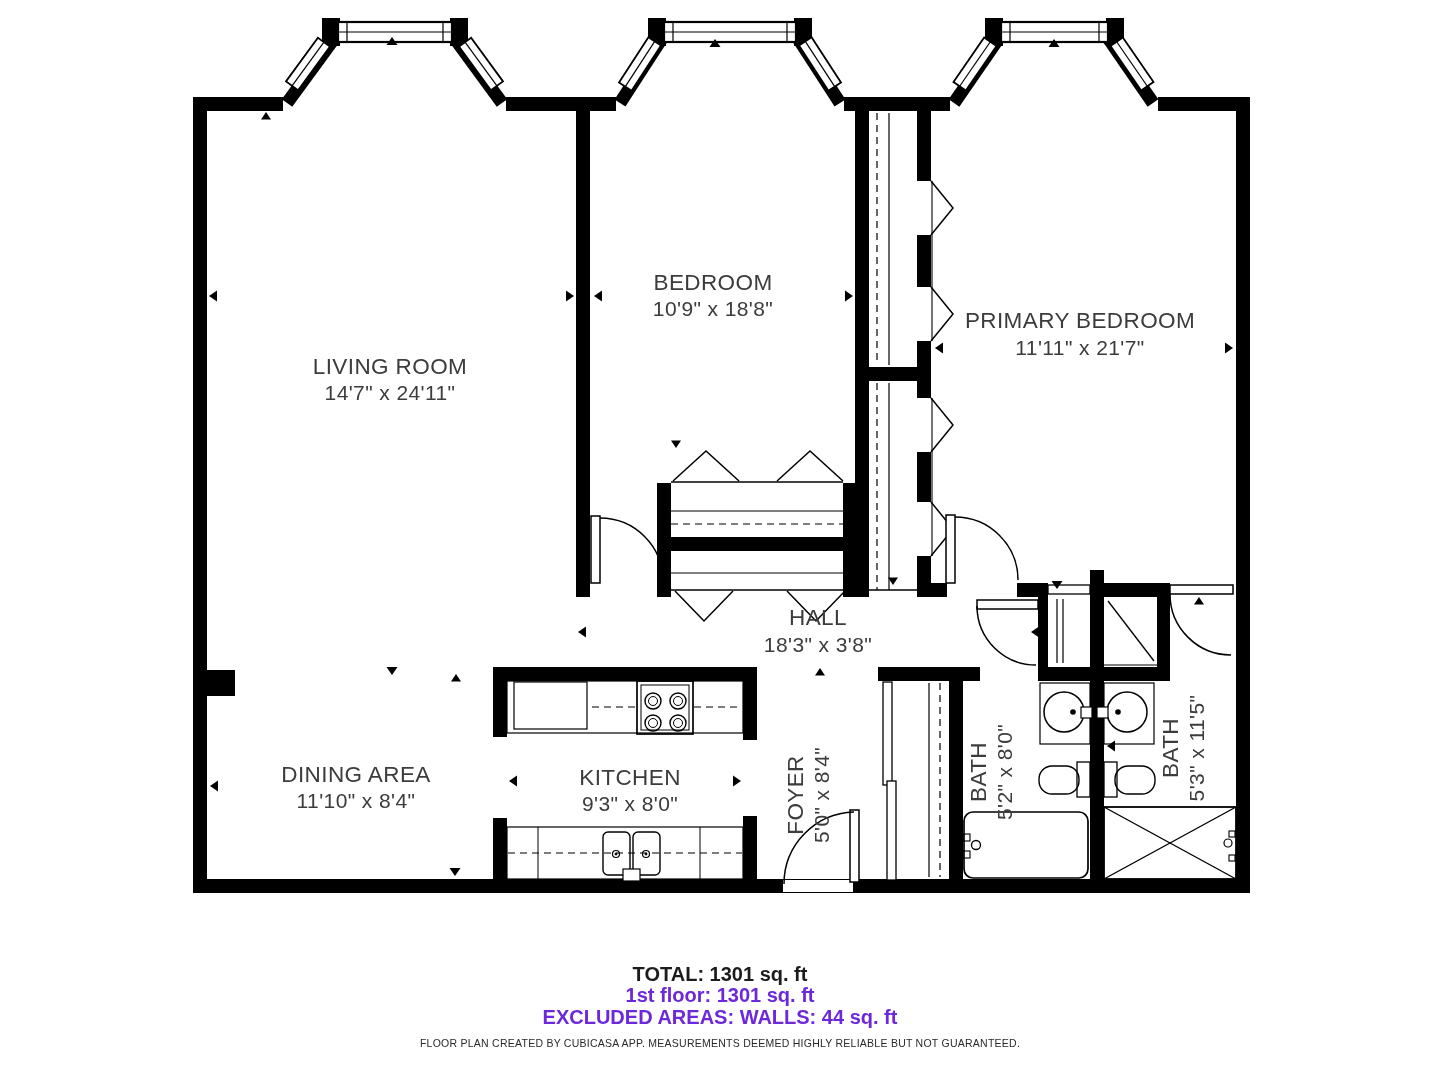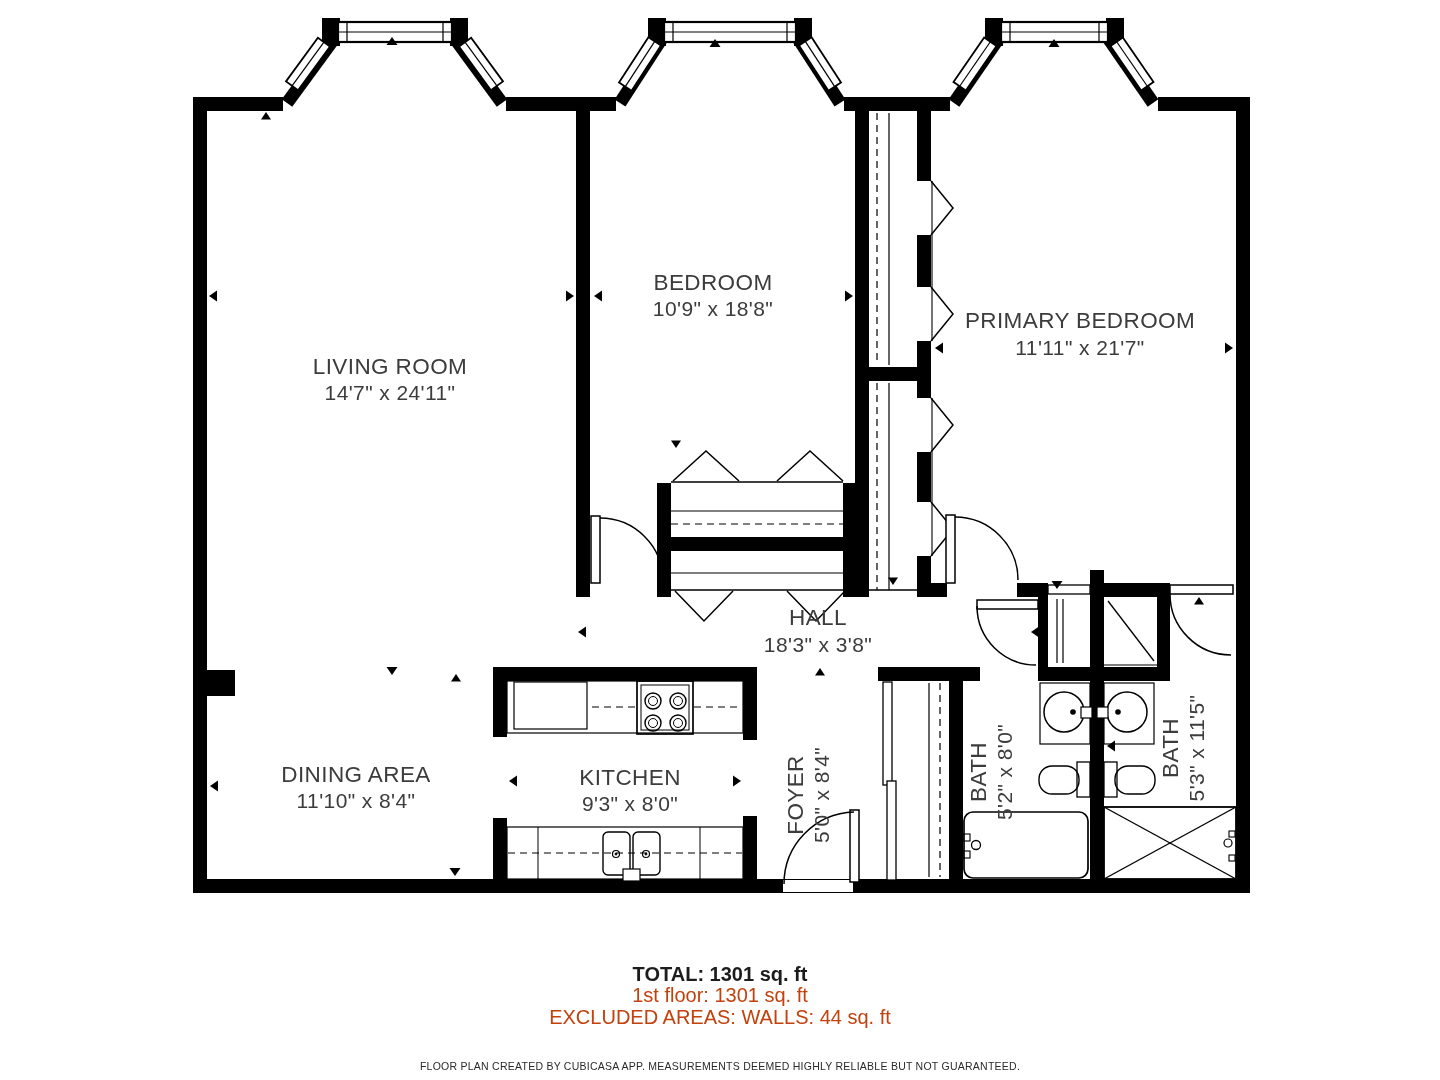--- a/index.html
+++ b/index.html
@@ -4,22 +4,22 @@
 <style>
   html,body{margin:0;padding:0;background:#fff;width:1440px;height:1080px;overflow:hidden;
             font-family:"Liberation Sans",sans-serif;}
   #stage{position:relative;width:1440px;height:1080px;background:#fff;}
   svg{position:absolute;left:0;top:0;}
   svg text{fill:#3c3c3c;letter-spacing:.4px;}
   .rname{font-size:22.5px;}
   .rdims{font-size:21px;}
   #summary{position:absolute;top:963px;left:0;width:1440px;text-align:center;color:#1c1c1c;}
   #summary .t1{font-size:20px;font-weight:700;line-height:22px;}
-  #summary .t2,#summary .t3{font-size:20px;font-weight:400;line-height:21.5px;color:#c2410c;}
-  #summary .disc{font-size:10.5px;margin-top:32px;letter-spacing:.25px;color:#2a2a2a;}
+  #summary .t2,#summary .t3{font-size:20px;font-weight:700;line-height:21.5px;color:#6d28d9;}
+  #summary .disc{font-size:10.5px;margin-top:9px;letter-spacing:.25px;color:#2a2a2a;}
 </style>
 </head>
 <body>
 
 <div id="stage">
 <svg width="1440" height="950" viewBox="0 0 1440 950">
 
   <g fill="#000">
     <rect x="193" y="97" width="14" height="796"></rect>
     <rect x="193" y="879" width="1057" height="14"></rect>

